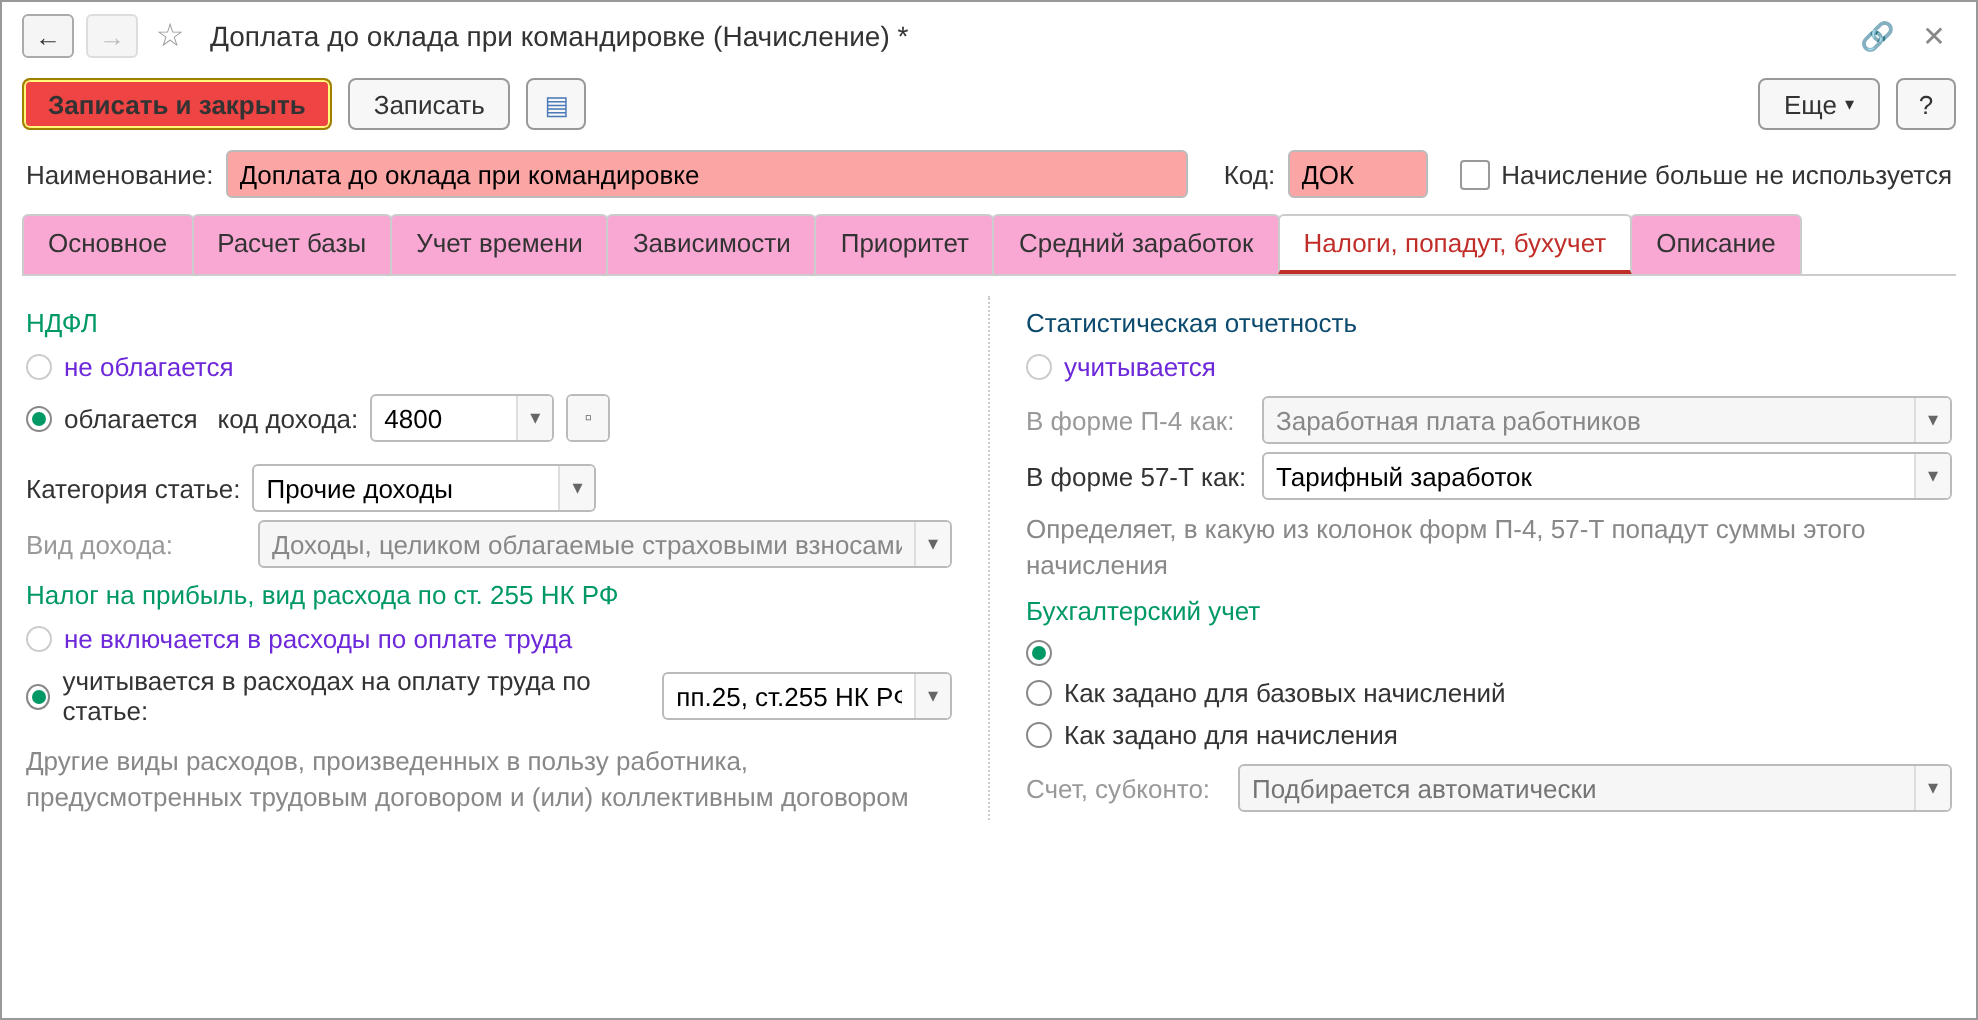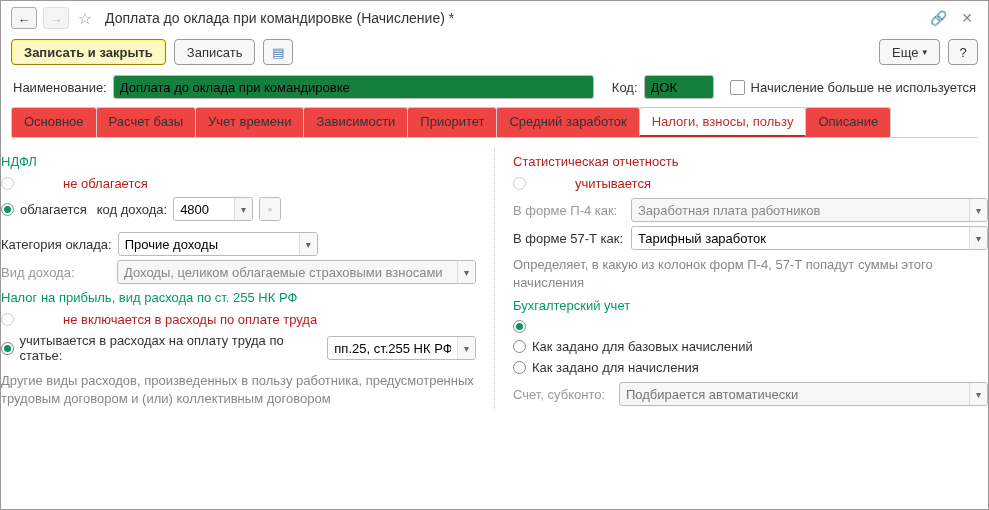--- a/index.html
+++ b/index.html
@@ -60,85 +60,85 @@
     border: 1px solid #999;
     background: #f7f7f7;
     padding: 4px 12px;
     border-radius: 4px;
     cursor: pointer;
     font-size: 13px;
     height: 26px;
     display: flex; align-items: center;
   }
   .btn.primary {
-    background: #fef9c3;
+    background: #ef4444;
     border: 1px solid #a08000;
     font-weight: bold;
     box-shadow: inset 0 0 0 1px #fff97a;
   }
   .btn.icon-only { width: 30px; justify-content: center; padding: 0; }
   .toolbar-spacer { flex: 1; }
   .field-row {
     display: flex;
     align-items: center;
     padding: 2px 12px 8px;
     gap: 6px;
   }
   .label { color: #333; white-space: nowrap; }
   .label.disabled { color: #999; }
   .text-input {
     border: 1px solid #bbb;
     border-radius: 3px;
     padding: 3px 6px;
     height: 24px;
     font-size: 13px;
-    background: #15803d;
+    background: #fca5a5;
   }
   .checkbox {
     width: 15px; height: 15px;
     border: 1px solid #999;
     border-radius: 2px;
     background: #fff;
     display: inline-block;
   }
   .tabs {
     display: flex;
     border-bottom: 1px solid #ccc;
     margin: 0 10px;
   }
   .tab {
     padding: 6px 12px;
     border: 1px solid #ccc;
     border-bottom: none;
-    background: #ef4444;
+    background: #f9a8d4;
     cursor: pointer;
     margin-right: -1px;
     border-radius: 3px 3px 0 0;
     font-size: 13px;
   }
   .tab.active {
     background: #fff;
     color: #c12e2a;
     border-bottom: 2px solid #c12e2a;
     position: relative;
     z-index: 2;
   }
   .tab-body {
     display: flex;
-    padding: 10px 0;
+    padding: 10px 12px;
     gap: 8px;
   }
   .col { flex: 1; min-width: 0; }
   .col.left { border-right: 1px dotted #ccc; padding-right: 18px; }
   .col.right { padding-left: 10px; }
   .section-title {
     color: #009966;
     margin: 6px 0 4px;
   }
-  .section-title.disabled { color: #b91c1c; }
+  .section-title.disabled { color: #0c4a6e; }
   .radiogroup { margin: 2px 0; }
   .radio-row {
     display: flex;
     align-items: center;
     gap: 6px;
     padding: 3px 0;
   }
   .radio {
     width: 13px; height: 13px;
     border: 1px solid #888;
@@ -147,21 +147,21 @@
     align-items: center; justify-content: center;
     background: #fff;
   }
   .radio.disabled { border-color: #ccc; }
   .radio .dot {
     width: 7px; height: 7px;
     border-radius: 50%;
     background: #009966;
   }
   .radio-label { color: #333; }
-  .radio-label.disabled { color: #b91c1c; margin-left: 43px; }
+  .radio-label.disabled { color: #6d28d9; }
   .inline-field {
     display: flex;
     align-items: center;
     gap: 6px;
     margin: 4px 0;
   }
   .select-wrap {
     display: flex;
     border: 1px solid #bbb;
     border-radius: 3px;
@@ -230,52 +230,52 @@
   <span class="label">Начисление больше не используется</span>
 </div>
 
 <div class="tabs">
   <div class="tab">Основное</div>
   <div class="tab">Расчет базы</div>
   <div class="tab">Учет времени</div>
   <div class="tab">Зависимости</div>
   <div class="tab">Приоритет</div>
   <div class="tab">Средний заработок</div>
-  <div class="tab active">Налоги, взносы, пользу</div>
+  <div class="tab active">Налоги, попадут, бухучет</div>
   <div class="tab">Описание</div>
 </div>
 
 <div class="tab-body">
 
   <div class="col left">
     <div class="section-title">НДФЛ</div>
     <div class="radiogroup">
       <div class="radio-row">
         <span class="radio disabled"></span>
         <span class="radio-label disabled">не облагается</span>
       </div>
       <div class="radio-row">
         <span class="radio">
             <span class="dot"></span>
           </span>
         <span class="radio-label">облагается</span>
         <span class="label" style="margin-left:4px;">код дохода:</span>
-        <div class="select-wrap" style="width:80px;">
+        <div class="select-wrap" style="width:92px;">
           <input value="4800" style="">
           <div class="select-btn">▾</div>
         </div>
         <div class="select-wrap" style="width:22px;">
           <div class="select-btn" style="border-left:none;width:100%;">▫</div>
         </div>
       </div>
     </div>
 
     <div class="inline-field" style="margin-top:8px;">
-      <span class="label">Категория оклада:</span>
-      <div class="select-wrap" style="width:200px;">
+      <span class="label">Категория статье:</span>
+      <div class="select-wrap" style="width:172px;">
         <input value="Прочие доходы" style="">
         <div class="select-btn">▾</div>
       </div>
     </div>
 
     <div class="inline-field">
       <span class="label disabled" style="width:110px;">Вид дохода:</span>
       <div class="select-wrap disabled" style="flex:1;">
         <input readonly="" value="Доходы, целиком облагаемые страховыми взносами" style="">
         <div class="select-btn">▾</div>

